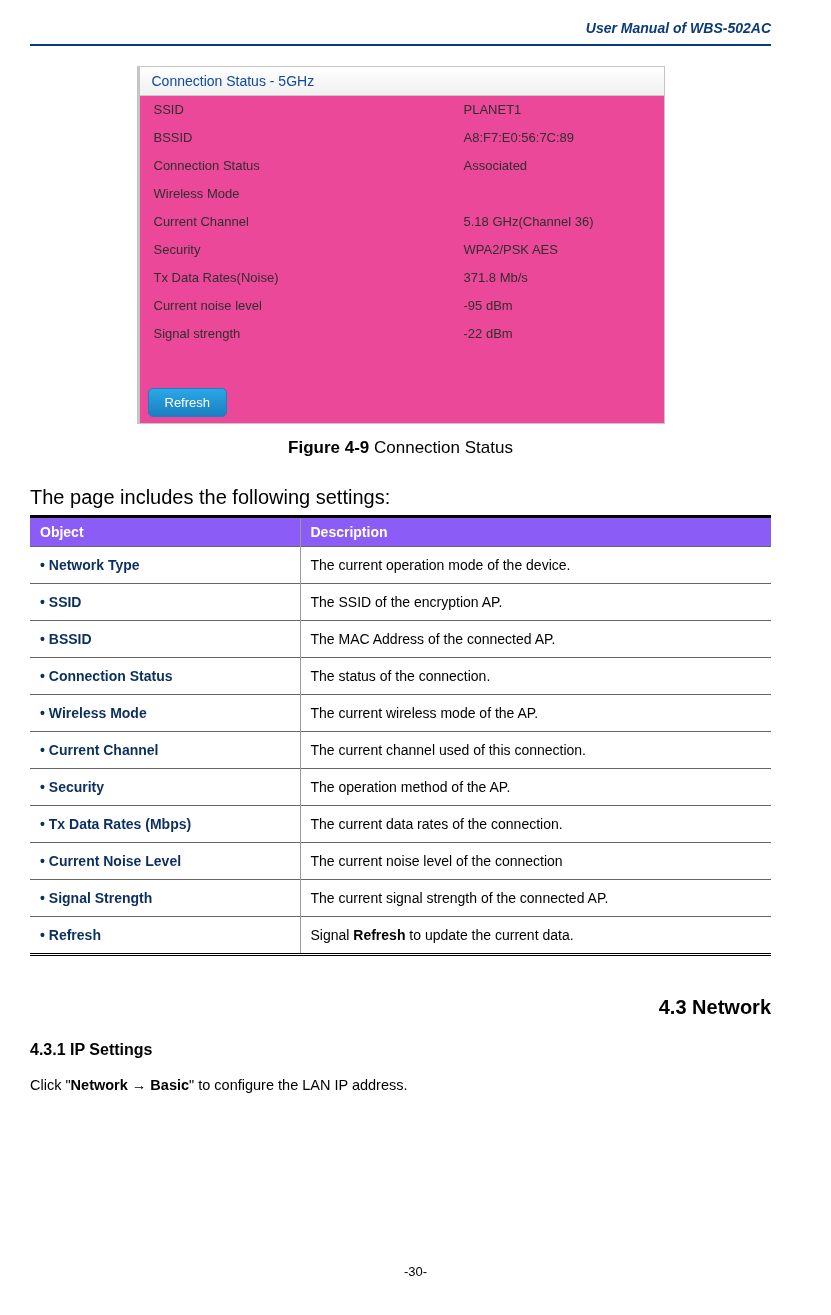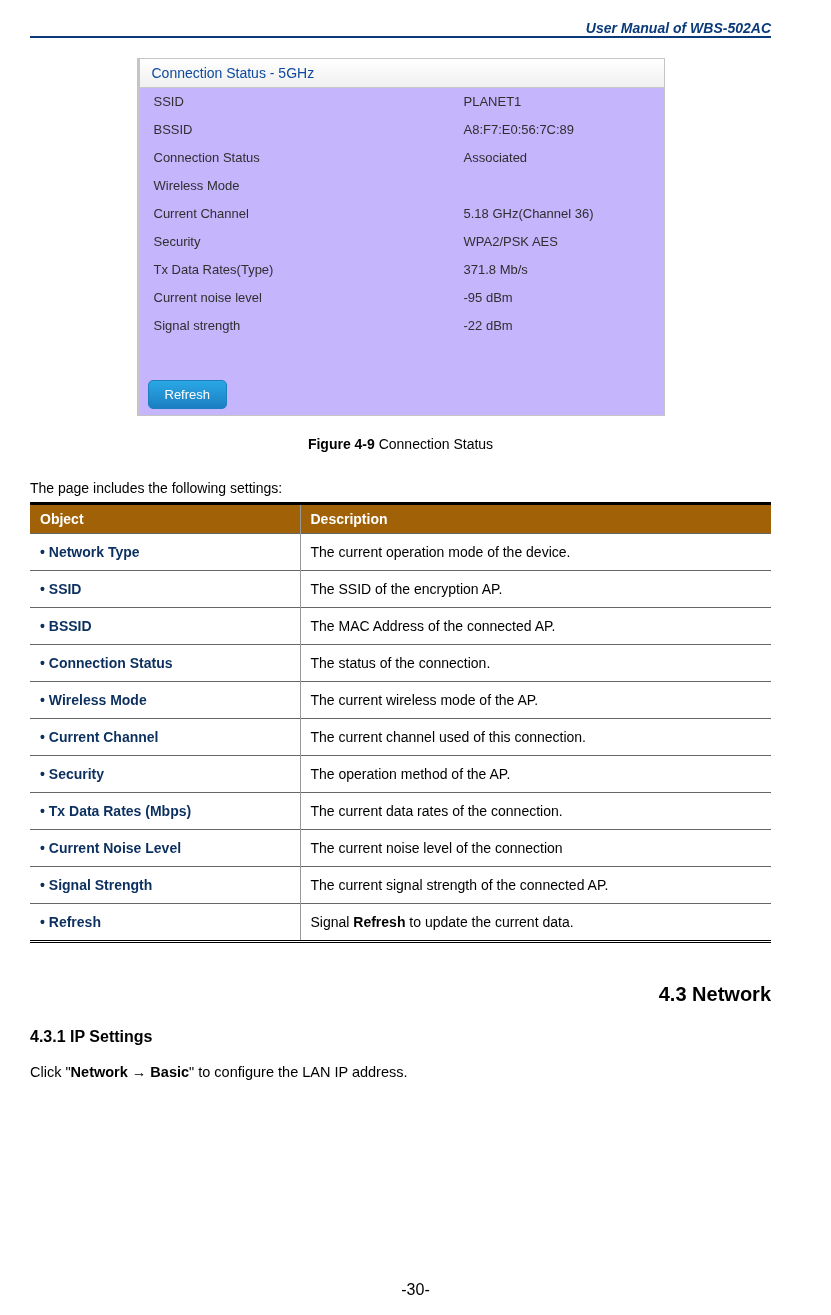--- a/index.html
+++ b/index.html
@@ -15,35 +15,36 @@
       min-height: 1315px;
       padding: 20px 60px 0 30px;
       position: relative;
     }
     .header {
       text-align: right;
       font-weight: bold;
       font-style: italic;
       color: #0a3a7a;
       font-size: 14px;
+      padding-bottom: 8px;
       border-bottom: 2px solid #0a3a7a;
       margin-bottom: 20px;
     }
 
     
     .shot-wrap {
       display: flex;
       justify-content: center;
       margin-bottom: 12px;
     }
     .shot {
       width: 528px;
       border: 1px solid #c5c5c5;
       border-left: 3px solid #c5c5c5;
-      background: #c4b5fd;
+      background: #ec4899;
       font-size: 13px;
     }
     .shot-title {
       background: linear-gradient(#ffffff,#f0f0f0);
       color: #0e4aa0;
       font-size: 14px;
       padding: 6px 12px;
       border-bottom: 1px solid #c8c8c8;
     }
     .shot-body { padding: 0; }
@@ -64,39 +65,39 @@
       color: #fff;
       background: linear-gradient(#2aa7e6,#1b7fc2);
       border: 1px solid #1b7fc2;
       border-radius: 5px;
       font-size: 13px;
       cursor: pointer;
     }
 
     .fig-caption {
       text-align: center;
-      font-size: 14px;
-      margin: 20px 0 28px 0;
+      font-size: 17px;
+      margin: 14px 0 28px 0;
     }
     .fig-caption .b { font-weight: bold; }
 
     .intro {
-      font-size: 14px;
+      font-size: 20px;
       margin: 6px 0 6px 0;
     }
 
     
     .desc-table {
       width: 100%;
       border-collapse: collapse;
       border-top: 3px solid #000;
       border-bottom: 3px double #000;
     }
     .desc-table th {
-      background: #a16207;
+      background: #8b5cf6;
       color: #fff;
       text-align: left;
       font-weight: bold;
       padding: 6px 10px;
       font-size: 14px;
       border-right: 1px solid #999;
     }
     .desc-table td {
       border-top: 1px solid #666;
       padding: 10px 10px;
@@ -129,25 +130,25 @@
       margin-bottom: 18px;
     }
     .para {
       font-size: 14.5px;
       margin-bottom: 20px;
     }
     .para .bold { font-weight: bold; }
 
     .footer {
       position: absolute;
-      bottom: 16px;
+      bottom: 36px;
       left: 0;
       width: 100%;
       text-align: center;
-      font-size: 16px;
+      font-size: 13px;
     }
   </style>
 </head>
 <body>
 
 <div class="page">
 
   <div class="header">User Manual of WBS-502AC</div>
 
   <div class="shot-wrap">
@@ -171,21 +172,21 @@
           </div>
           <div class="shot-row">
             <div class="k">Current Channel</div>
             <div class="v">5.18 GHz(Channel 36)</div>
           </div>
           <div class="shot-row">
             <div class="k">Security</div>
             <div class="v">WPA2/PSK AES</div>
           </div>
           <div class="shot-row">
-            <div class="k">Tx Data Rates(Type)</div>
+            <div class="k">Tx Data Rates(Noise)</div>
             <div class="v">371.8 Mb/s</div>
           </div>
           <div class="shot-row">
             <div class="k">Current noise level</div>
             <div class="v">-95 dBm</div>
           </div>
           <div class="shot-row">
             <div class="k">Signal strength</div>
             <div class="v">-22 dBm</div>
           </div>

